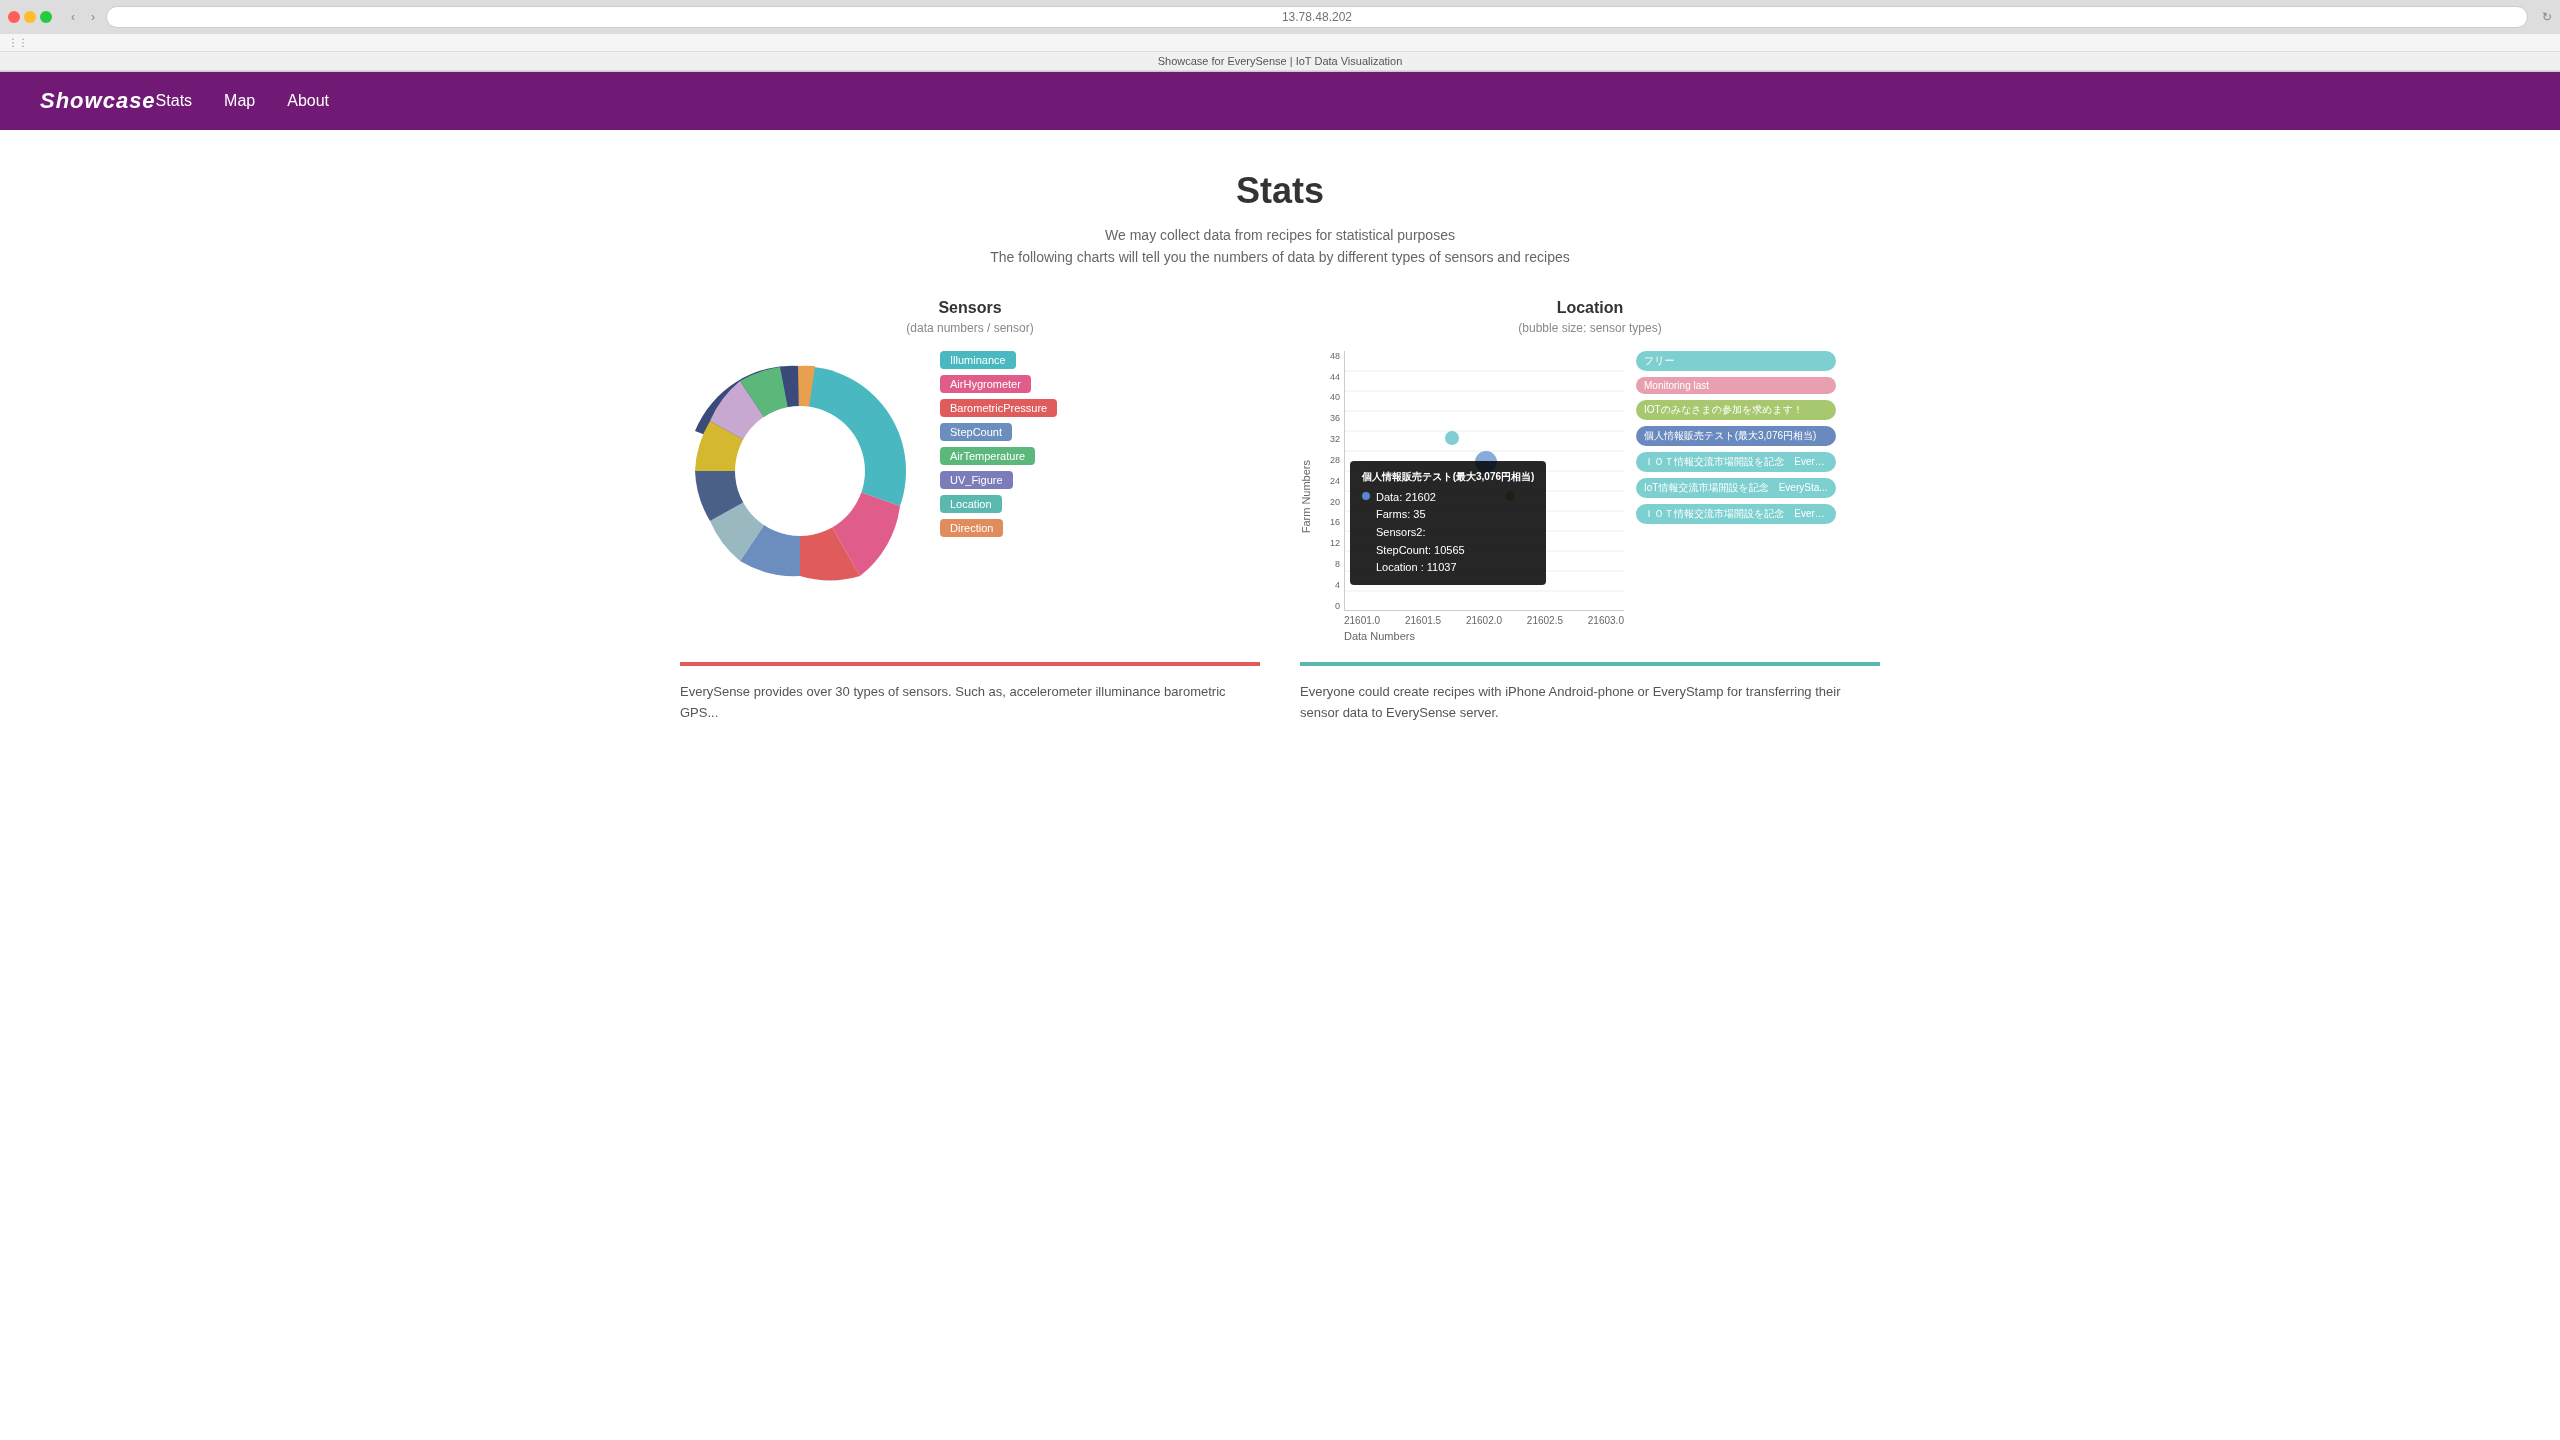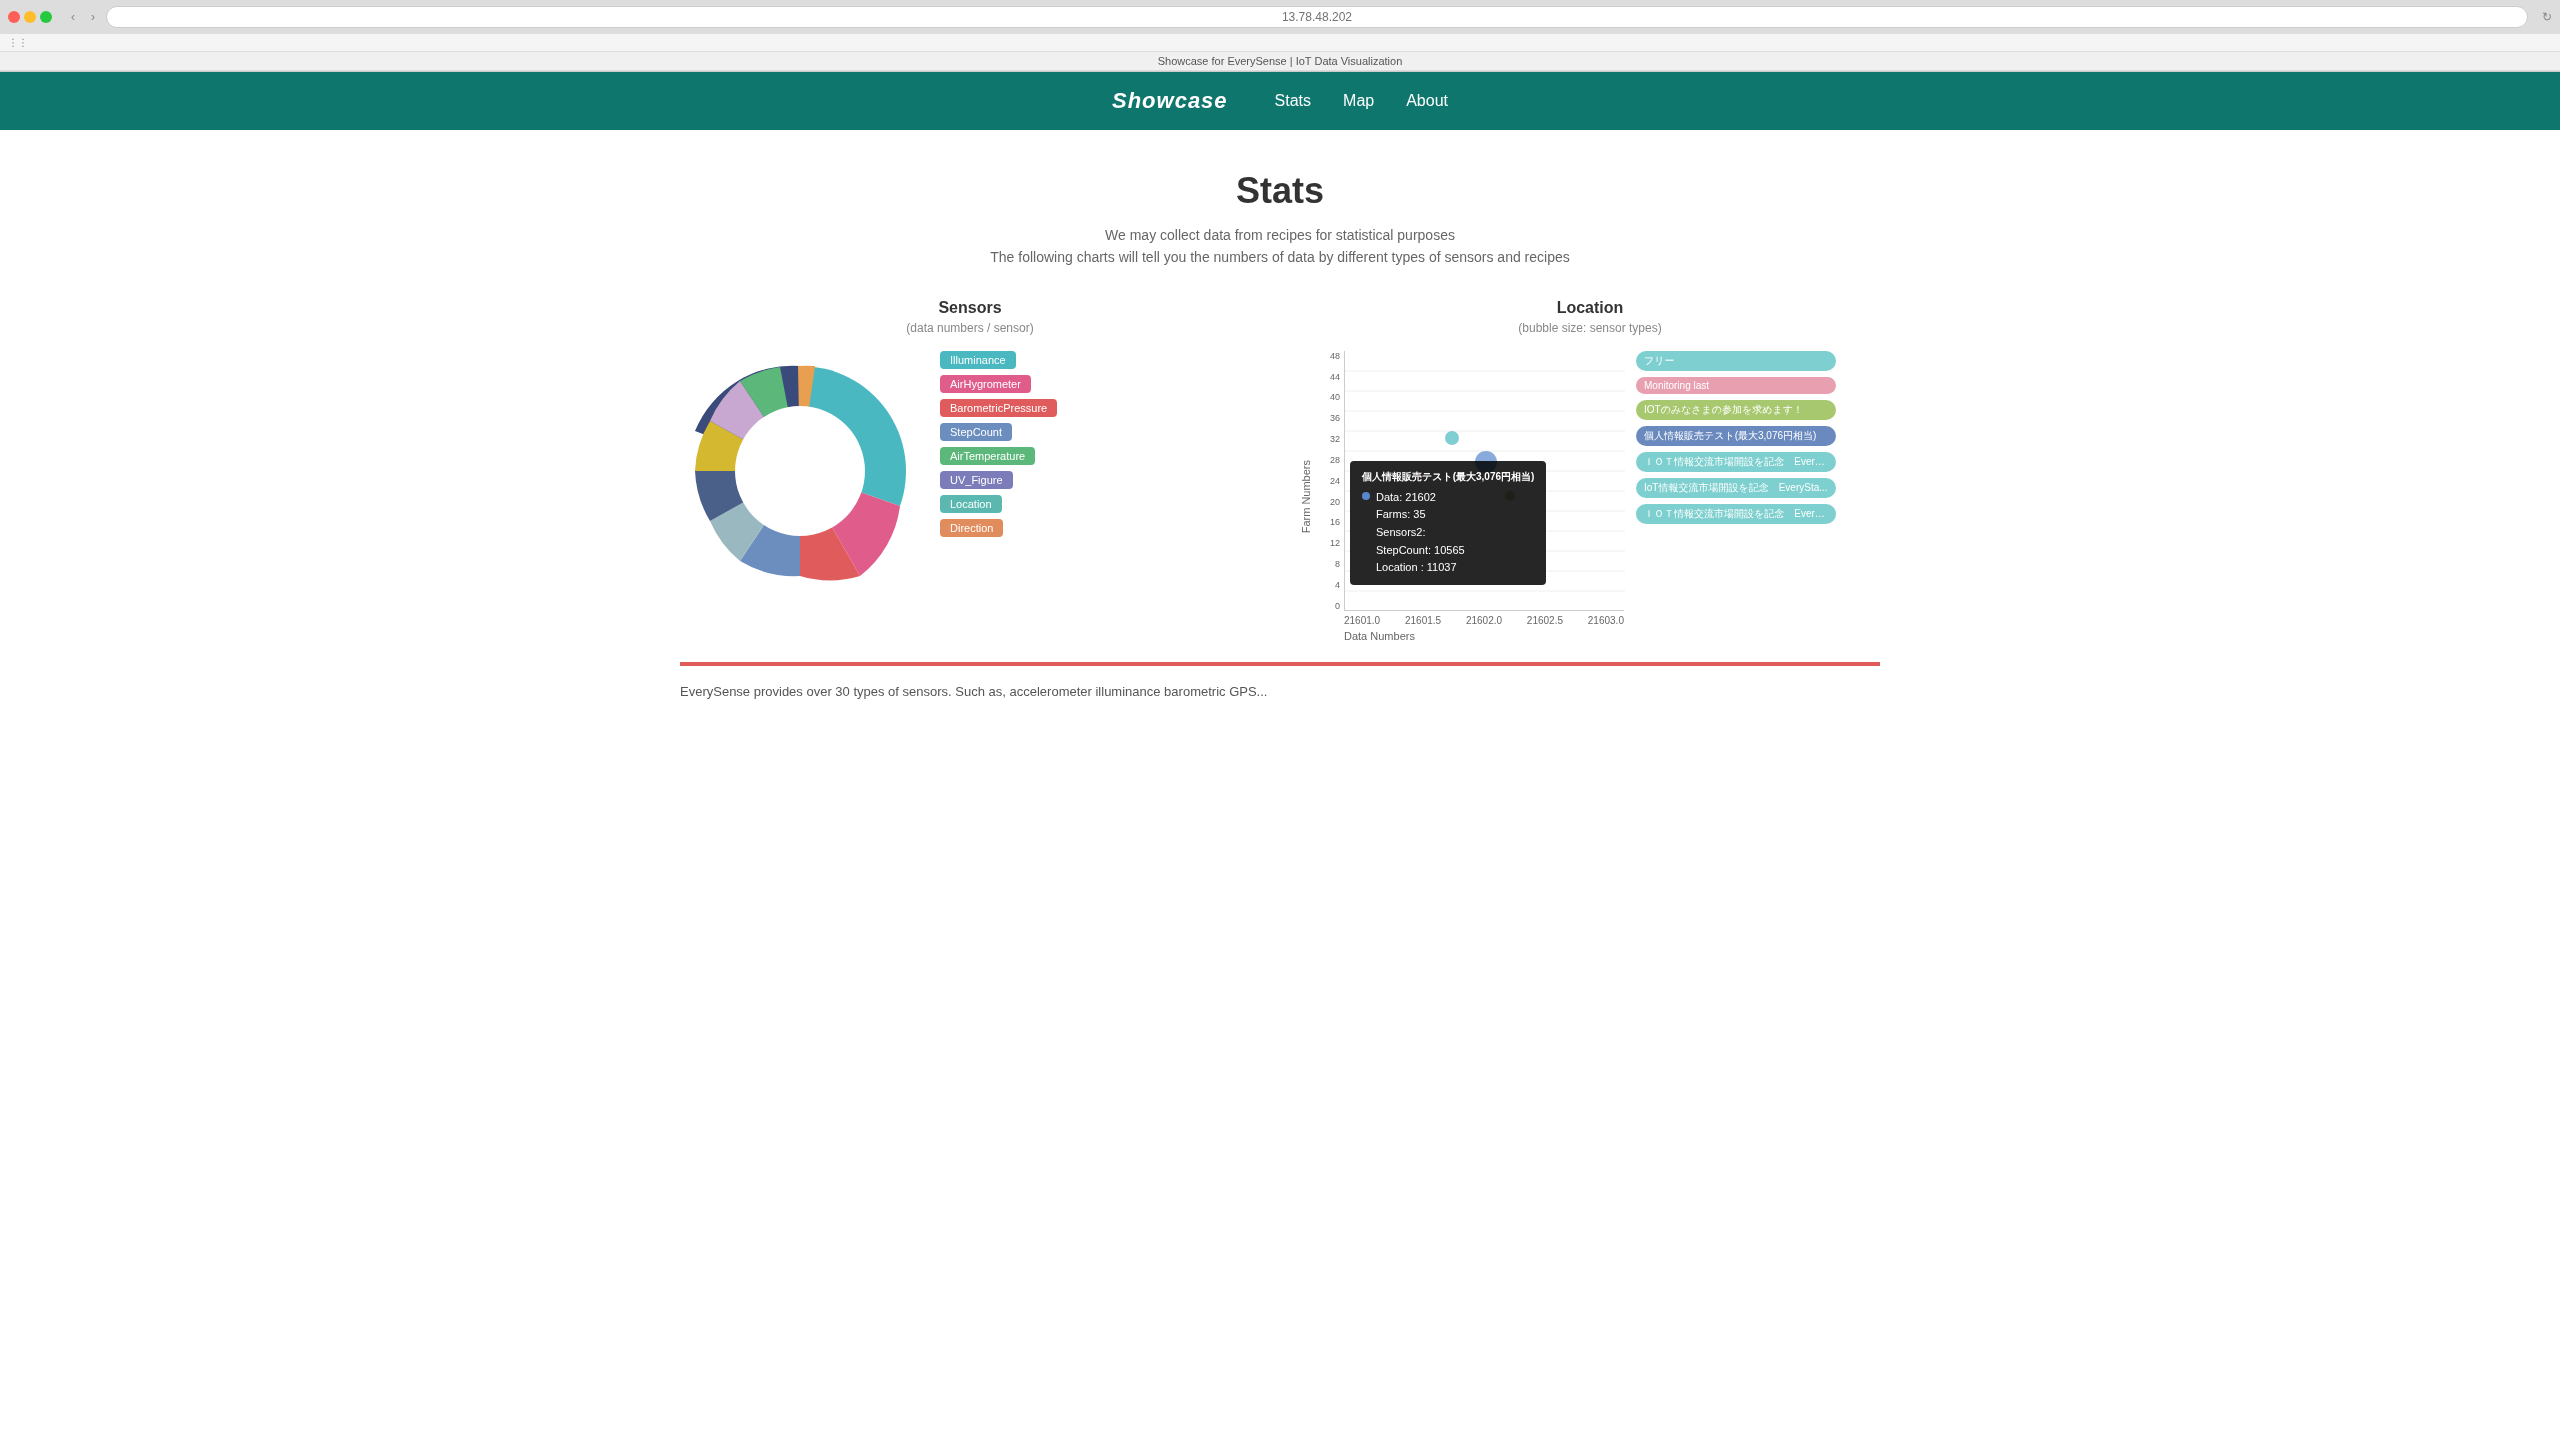--- a/index.html
+++ b/index.html
@@ -14,21 +14,21 @@
     .btn-green { background: #27c93f; }
     .browser-nav { display: flex; gap: 4px; margin-right: 8px; }
     .nav-arrow { font-size: 12px; color: #888; cursor: pointer; padding: 2px 5px; }
     .browser-address-bar { flex: 1; background: #fff; border: 1px solid #ccc; border-radius: 12px; padding: 3px 12px; font-size: 12px; text-align: center; color: #737373; }
     .browser-bookmarks { display: flex; gap: 8px; padding: 3px 8px; font-size: 10px; color: #333; overflow: hidden; white-space: nowrap; background: #f5f5f5; border-bottom: 1px solid #ddd; }
 
     
     .page-wrapper { min-height: calc(100vh - 80px); }
 
     
-    nav { background: #0f766e; padding: 16px 40px; display: flex; align-items: center; justify-content: center; gap: 47px; }
+    nav { background: #701a75; padding: 16px 40px; display: flex; align-items: center; justify-content: flex-start; }
     .nav-logo { color: #fff; font-size: 22px; font-style: italic; font-weight: 600; letter-spacing: 1px; }
     .nav-links { display: flex; gap: 32px; }
     .nav-link { color: #fff; text-decoration: none; font-size: 16px; cursor: pointer; }
 
     
     .main-content { padding: 40px 20px; }
 
     .page-title { text-align: center; font-size: 36px; font-weight: bold; color: #333; margin-bottom: 12px; }
     .page-subtitle { text-align: center; color: #666; font-size: 14px; line-height: 1.6; margin-bottom: 30px; }
 
@@ -267,15 +267,19 @@
           </div>
         </div>
       </div>
     </div>
 
     <div class="descriptions">
       <div class="desc-panel">
         <div class="desc-divider" style="background:#e05c5c;"></div>
         <p class="desc-text">EverySense provides over 30 types of sensors. Such as, accelerometer illuminance barometric GPS...</p>
       </div>
+      <div class="desc-panel">
+        <div class="desc-divider" style="background:#5bb8b0;"></div>
+        <p class="desc-text">Everyone could create recipes with iPhone Android-phone or EveryStamp for transferring their sensor data to EverySense server.</p>
+      </div>
     </div>
   </div>
 </div>
 
 </body></html>

